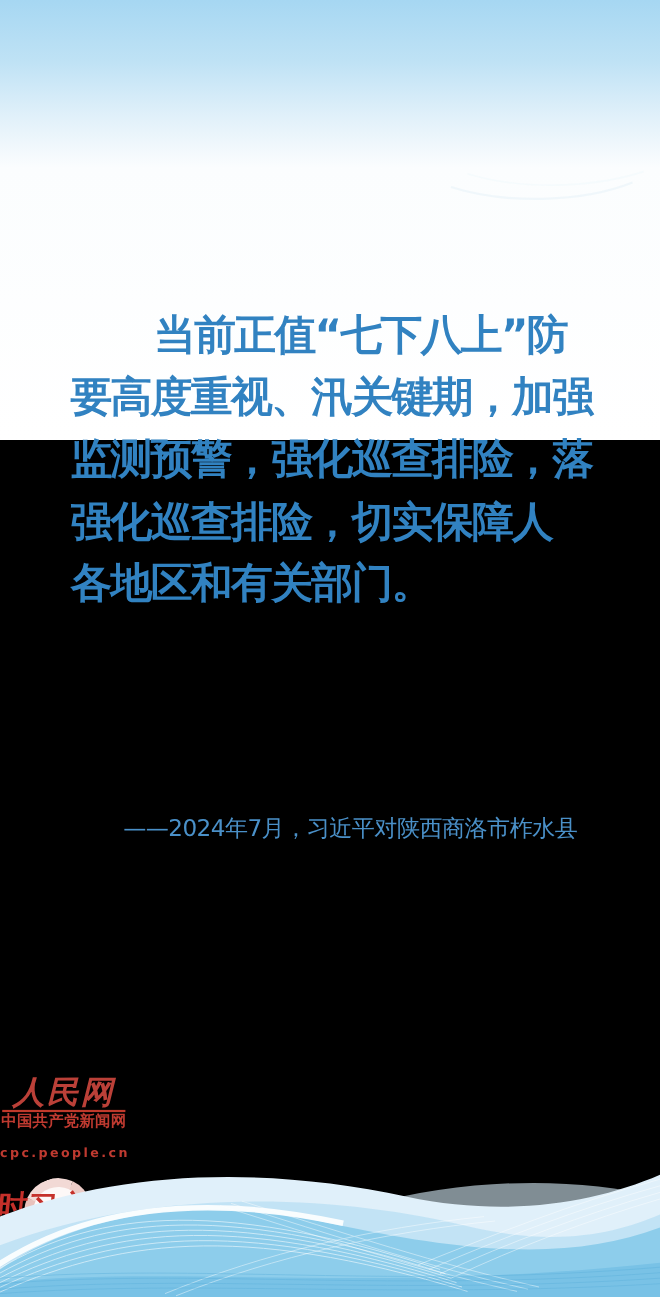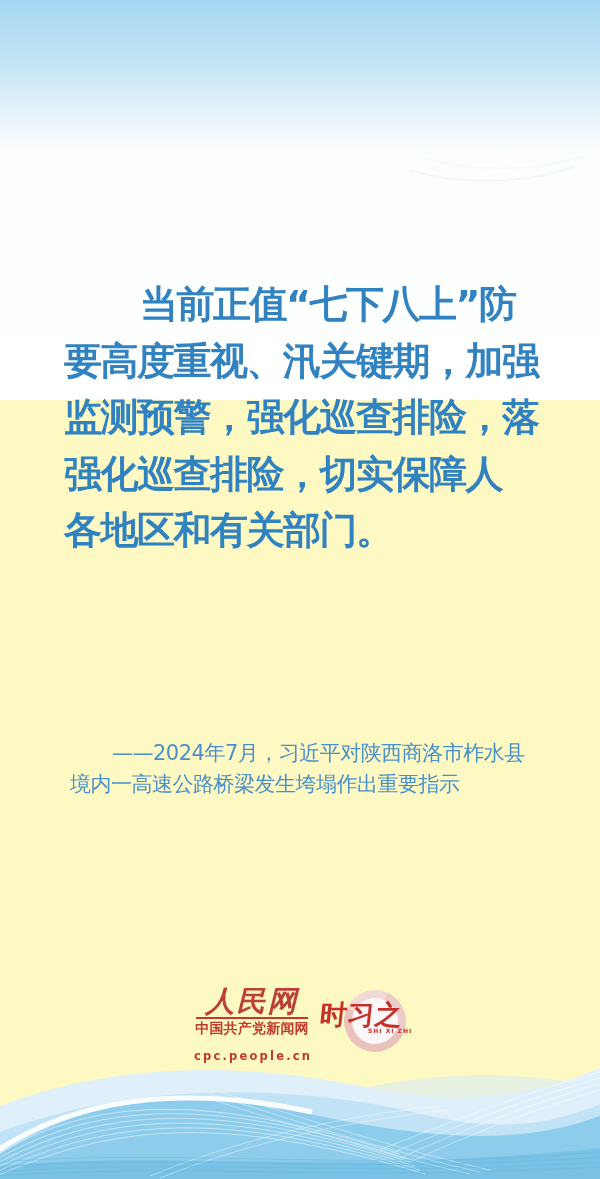--- a/index.html
+++ b/index.html
@@ -1,18 +1,18 @@
 <!DOCTYPE html>
 <html><head>
 <meta charset="utf-8">
 <style>
   html,body{margin:0;padding:0;}
   .poster{
     position:relative; width:600px; height:1179px;
-    background:#fef9c3; overflow:hidden;
+    background:#000000; overflow:hidden;
     font-family:"DejaVu Sans", sans-serif;
   }
   .top-gradient{
     position:absolute; left:0; top:0; width:600px; height:400px;
     background:linear-gradient(180deg,#a6d7f2 0%, #bfe2f5 14%, #e2f1fa 27%, #fbfdfe 38%, #ffffff 100%);
   }
   .top-arcs{position:absolute; left:0; top:0;}
   .quote{
     position:absolute; left:64px; top:276px; width:484px;
     font-size:38px; font-weight:700; letter-spacing:-1.5px;
@@ -21,21 +21,21 @@
   .quote .line{white-space:nowrap;}
   .quote .indent{text-indent:2em;}
   .attribution{
     position:absolute; left:70px; top:738px; width:480px;
     font-size:21px; font-weight:400; letter-spacing:-0.5px;
     line-height:30.5px; color:#4a90c8;
   }
   .attribution .indent{text-indent:2em;}
   .logos{
     position:absolute; left:0; top:986px; width:600px; height:72px;
-    display:flex; justify-content:center; align-items:flex-start; gap:12px;
+    display:flex; justify-content:center; align-items:flex-start; gap:12px;flex-direction:column;
   }
   .pd-logo{width:116px; text-align:center; color:#bf3a30;}
   .pd-script{
     font-family:"DejaVu Serif", serif; font-style:italic; font-weight:700;
     font-size:29px; line-height:30px; color:#bb4038; letter-spacing:2px;
   }
   .pd-rule{width:112px; height:2px; background:#c0392b; margin:1px auto 2px auto;}
   .pd-name{font-size:14px; font-weight:700; letter-spacing:0.2px; white-space:nowrap; line-height:15px;}
   .pd-domain{font-size:11.5px; font-weight:700; letter-spacing:2.2px; line-height:13px; margin-top:14px;}
   .sxz-logo{position:relative; width:84px; height:70px;}
@@ -73,21 +73,20 @@
   <div class="quote">
     <div class="line indent">当前正值“七下八上”防</div>
     <div class="line">要高度重视、汛关键期，加强</div>
     <div class="line">监测预警，强化巡查排险，落</div>
     <div class="line">强化巡查排险，切实保障人</div>
     <div class="line">各地区和有关部门。</div>
   </div>
 
   <div class="attribution">
     <div class="indent">——2024年7月，习近平对陕西商洛市柞水县</div>
-    <div>境内一高速公路桥梁发生垮塌作出重要指示</div>
   </div>
 
   <div class="logos">
     <div class="pd-logo">
       <div class="pd-script">人民网</div>
       <div class="pd-rule"></div>
       <div class="pd-name">中国共产党新闻网</div>
       <div class="pd-domain">cpc.people.cn</div>
     </div>
     <div class="sxz-logo">

